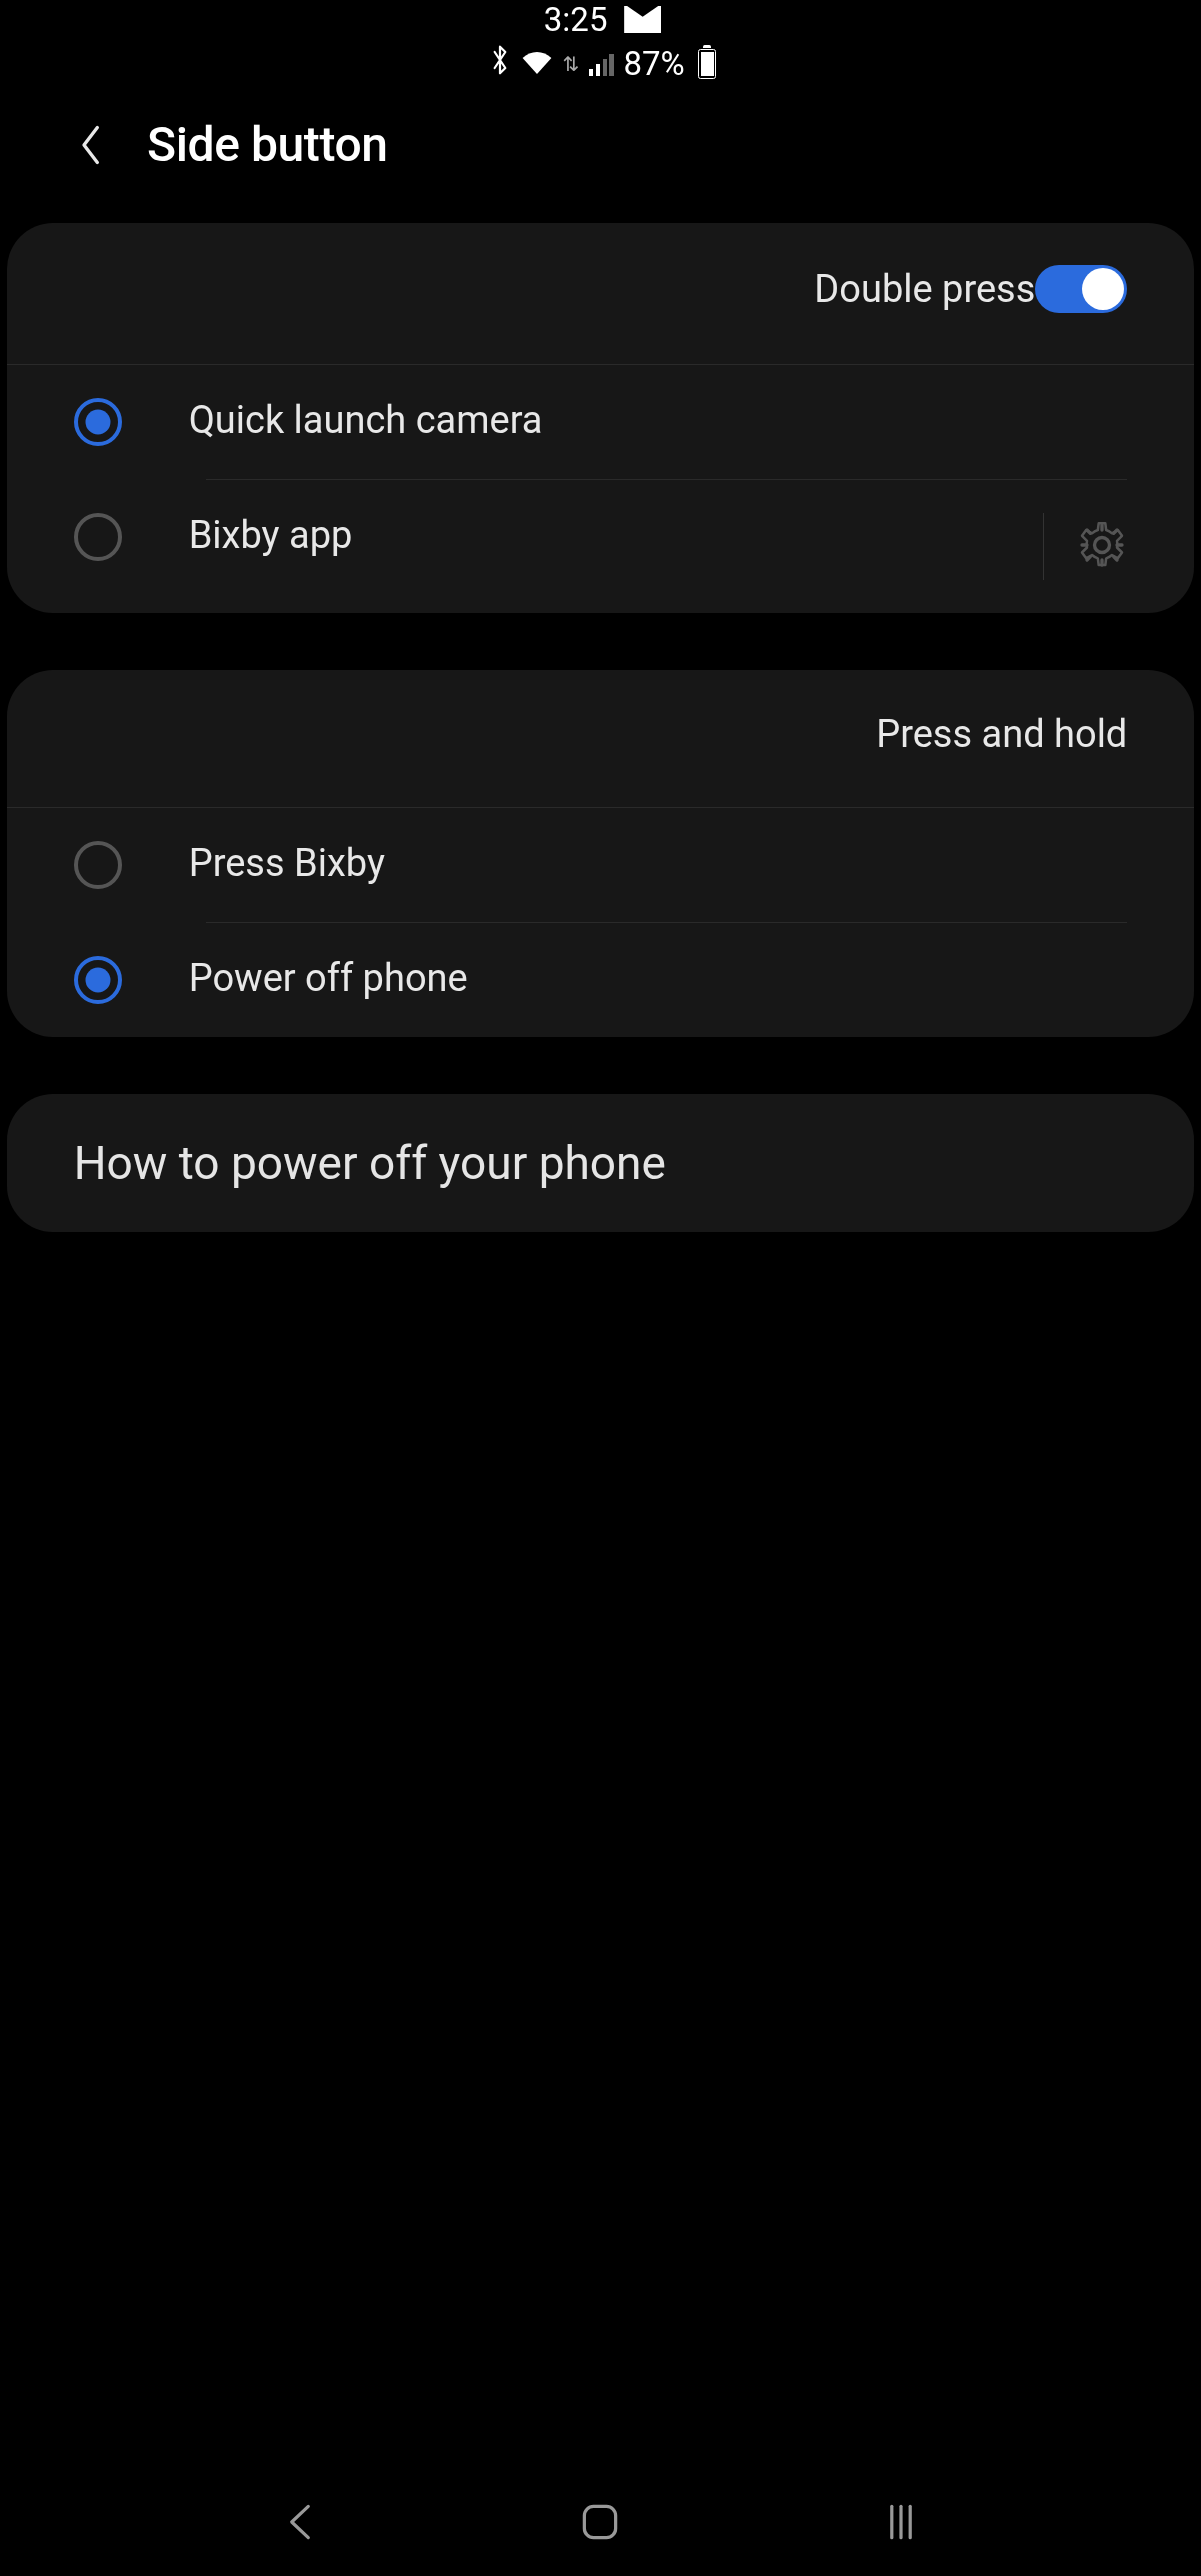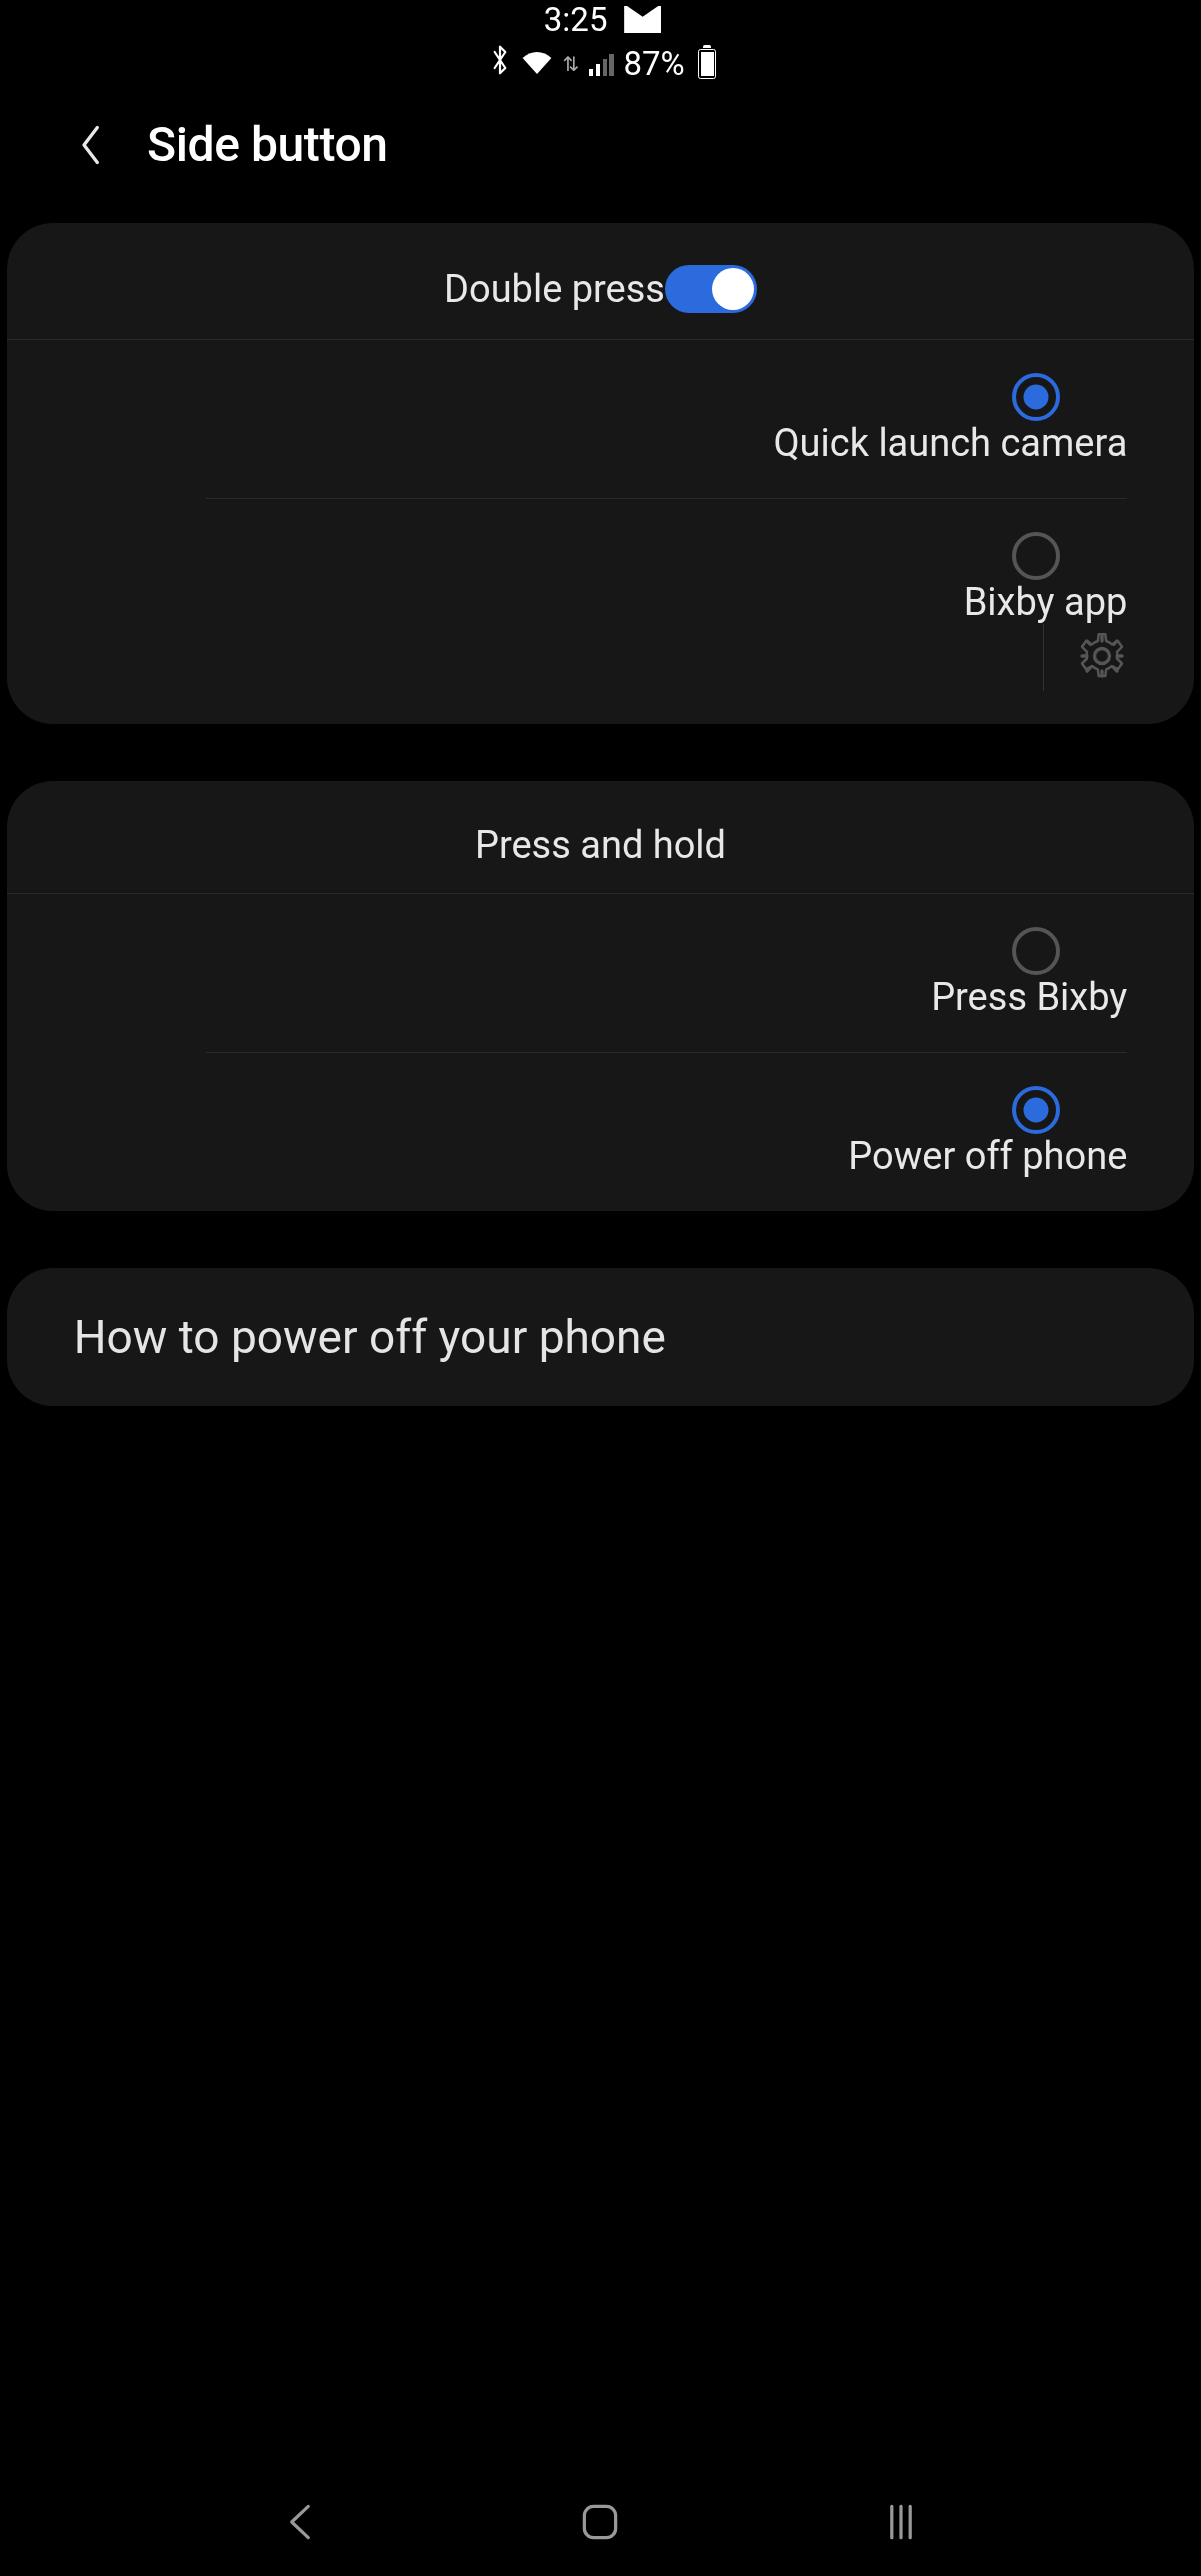--- a/index.html
+++ b/index.html
@@ -124,22 +124,22 @@
   }
   .card {
     background: #171717;
     border-radius: 46px;
     margin: 0 6.7px 57px 6.7px;
     padding: 0;
   }
   .section-header {
     display: flex;
     align-items: center;
-    justify-content: center;
-    padding: 42px 67px 26px 67px;
+    justify-content: flex-end;
+    padding: 42px 67px 51px 67px;
     border-bottom: 0.8px solid #2a2a2a;
   }
   .section-title {
     font-size: 38px;
     font-weight: 400;
     color: #e8e8e8;
   }
   .toggle {
     width: 92px;
     height: 48px;
@@ -152,24 +152,23 @@
     position:absolute;
     right:3.3px;
     top:3.3px;
     width:42px;
     height:42px;
     background:#fff;
     border-radius:50%;
   }
   .option-row {
     display: flex;
-    align-items: flex-end;
+    align-items: flex-start;
     padding: 33px 67px;
     position: relative;
-    flex-direction: column;
   }
   .radio {
     width: 48px;
     height: 48px;
     border-radius: 50%;
     border: 4.2px solid #555;
     flex-shrink: 0;
     margin-right: 67px;
     position: relative;
   }

